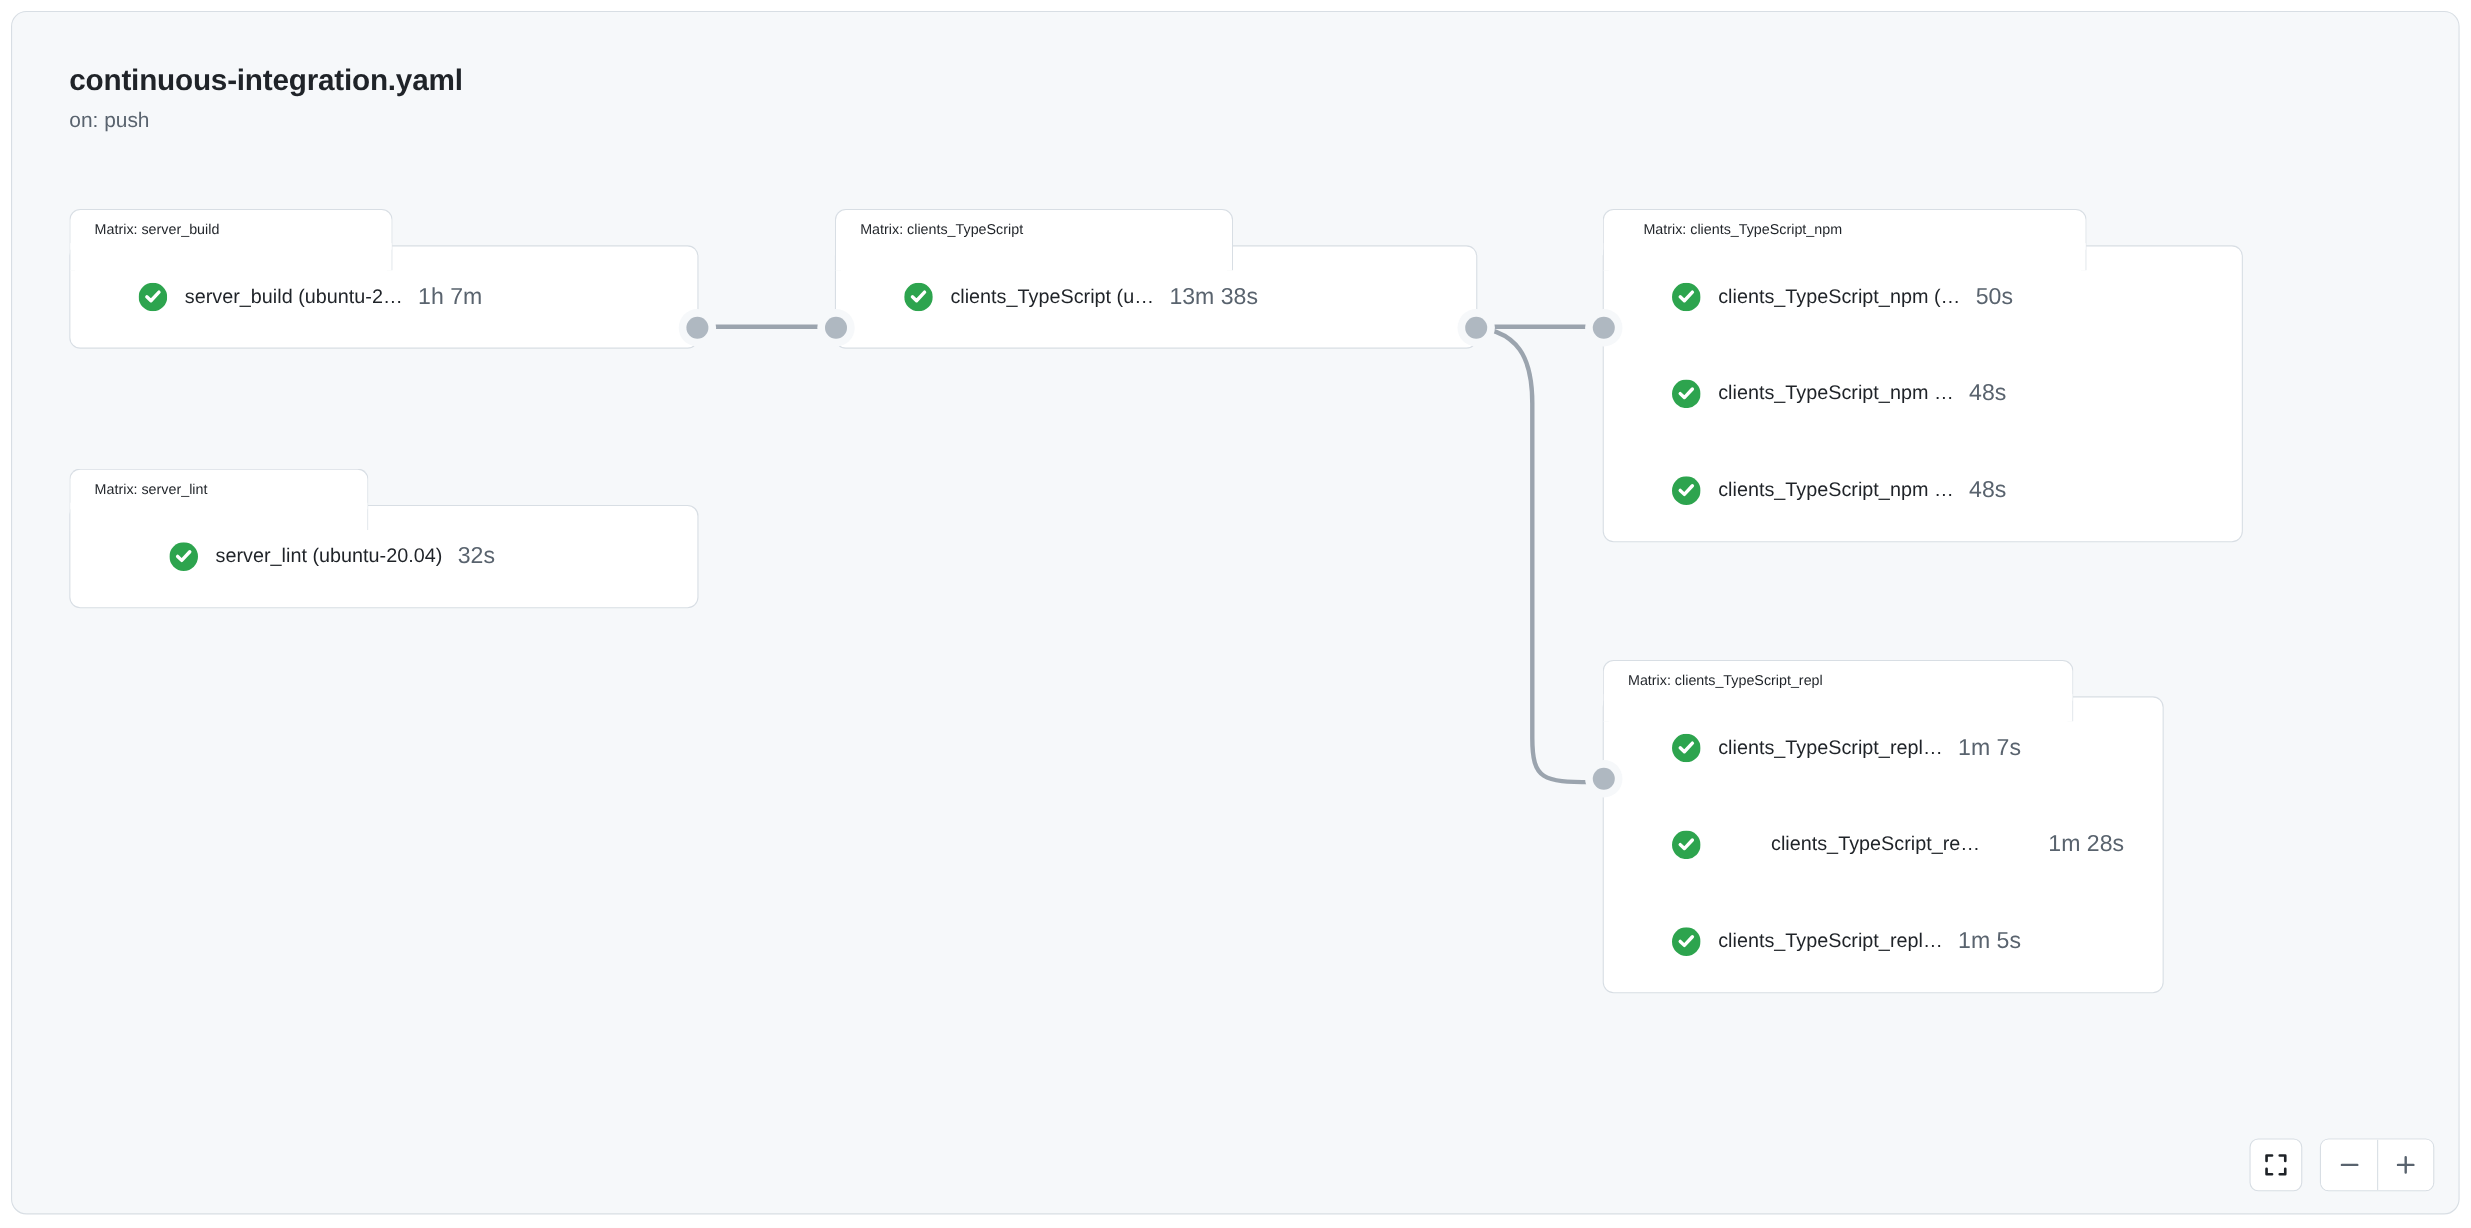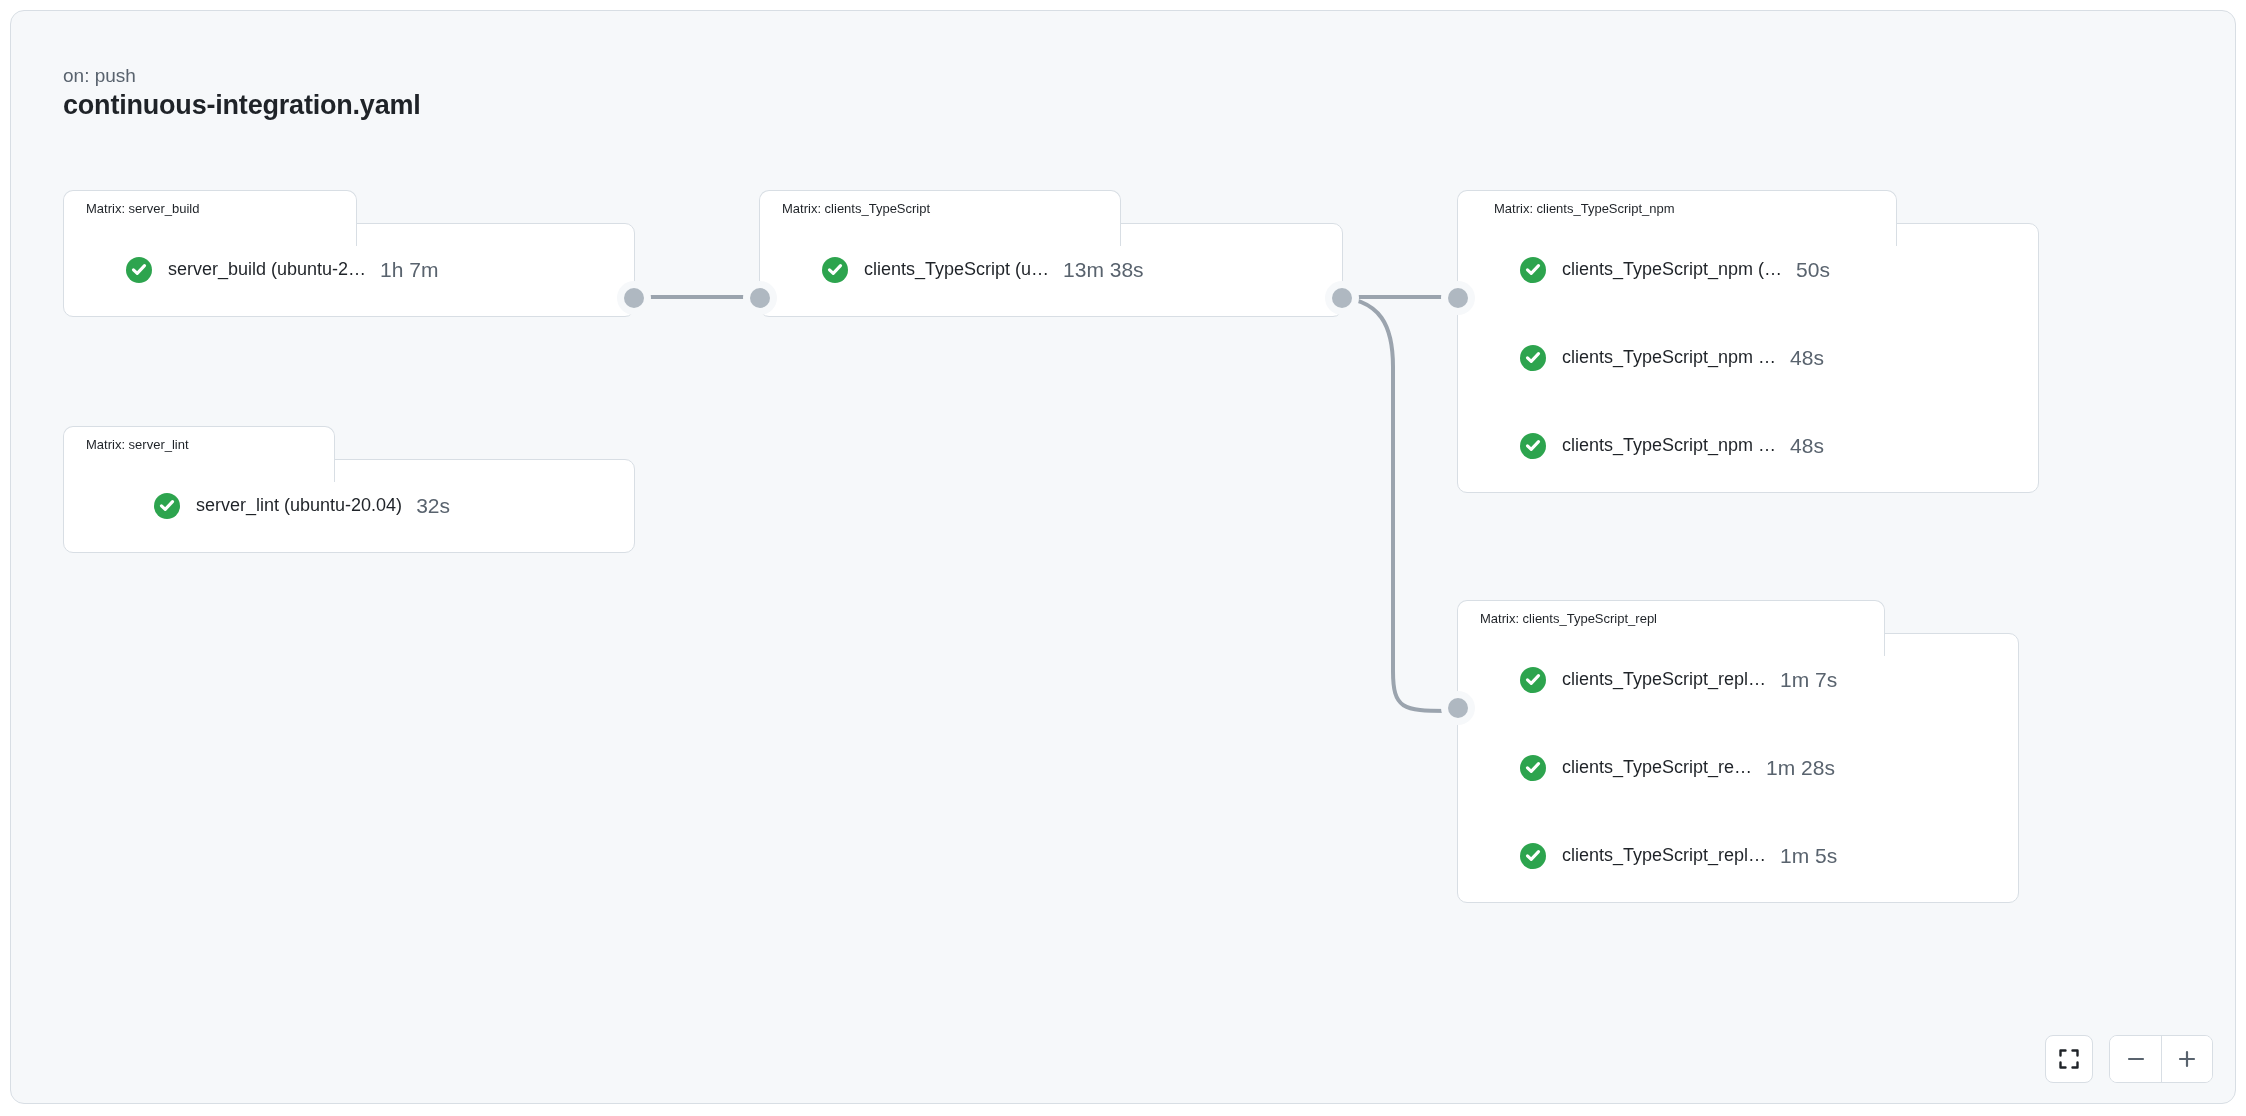--- a/index.html
+++ b/index.html
@@ -178,22 +178,22 @@
   .ctrl-group .ctrl-seg + .ctrl-seg {
     border-left: 1px solid #d8dee4;
   }
 </style>
 </head>
 <body>
 
 <div id="graph-panel">
 
   <div id="graph-header">
+    <div id="workflow-title">continuous-integration.yaml</div>
     <div id="workflow-trigger">on: push</div>
-    <div id="workflow-title">continuous-integration.yaml</div>
   </div>
 
   <svg id="edge-layer" viewBox="0 0 2226 1094">
 
     <path d="M 624 286 L 738 286" fill="none" stroke="#9ba4ae" stroke-width="4" stroke-linecap="round"></path>
 
     <path d="M 1320 286 L 1436 286" fill="none" stroke="#9ba4ae" stroke-width="4" stroke-linecap="round"></path>
 
     <path d="M 1320 286 C 1372 286 1382 318 1382 356 L 1382 660 C 1382 698 1392 700 1436 700" fill="none" stroke="#9ba4ae" stroke-width="4" stroke-linecap="round"></path>
   </svg>
@@ -279,35 +279,35 @@
           <circle cx="8" cy="8" r="8" fill="#2da44e"></circle>
           <path d="M11.4 5.3 L6.9 10.1 L4.6 7.9" fill="none" stroke="#ffffff" stroke-width="1.9" stroke-linecap="round" stroke-linejoin="round"></path>
         </svg>
         <span class="job-name">clients_TypeScript_npm …</span>
         <span class="job-duration">48s</span>
       </div>
     </div>
     <div class="port" style="left:-17px; top:57px;"></div>
   </div>
 
-  <div class="job-group" style="left:1446px; top:622px; width:562px;">
+  <div class="job-group" style="left:1446px; top:622px; width:510px;">
     <div class="group-tab" style="width:428px;">
       <span class="group-tab-label">Matrix: clients_TypeScript_repl</span>
     </div>
     <div class="group-tab-cover" style="width:426px;"></div>
     <div class="job-rows">
       <div class="job-row">
         <svg class="status-icon" viewBox="0 0 16 16">
           <circle cx="8" cy="8" r="8" fill="#2da44e"></circle>
           <path d="M11.4 5.3 L6.9 10.1 L4.6 7.9" fill="none" stroke="#ffffff" stroke-width="1.9" stroke-linecap="round" stroke-linejoin="round"></path>
         </svg>
         <span class="job-name">clients_TypeScript_repl…</span>
         <span class="job-duration">1m 7s</span>
       </div>
-      <div class="job-row" style="margin-top:44px;">
+      <div class="job-row" style="margin-top:44px;gap:48px;">
         <svg class="status-icon" viewBox="0 0 16 16">
           <circle cx="8" cy="8" r="8" fill="#2da44e"></circle>
           <path d="M11.4 5.3 L6.9 10.1 L4.6 7.9" fill="none" stroke="#ffffff" stroke-width="1.9" stroke-linecap="round" stroke-linejoin="round"></path>
         </svg>
         <span class="job-name">clients_TypeScript_re…</span>
         <span class="job-duration">1m 28s</span>
       </div>
       <div class="job-row" style="margin-top:44px;">
         <svg class="status-icon" viewBox="0 0 16 16">
           <circle cx="8" cy="8" r="8" fill="#2da44e"></circle>

